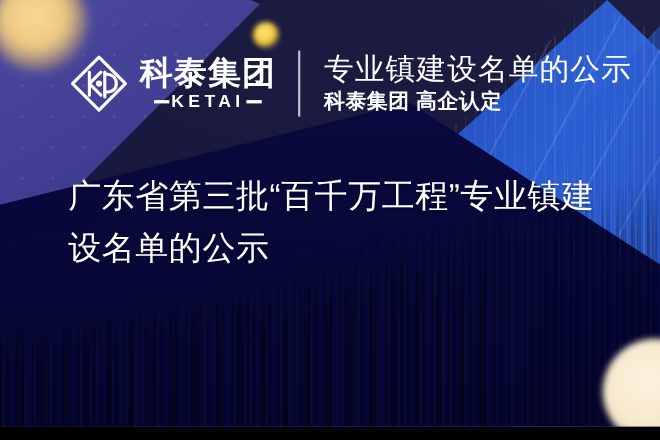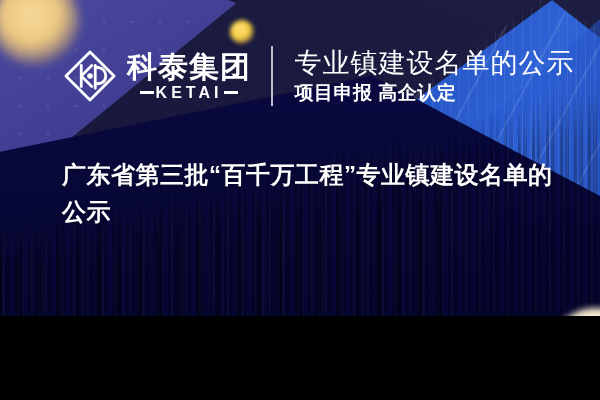--- a/index.html
+++ b/index.html
@@ -3,21 +3,21 @@
 <meta charset="utf-8">
 <style>
   html, body {
     margin: 0;
     padding: 0;
     background: #000;
   }
   #banner {
     position: relative;
     width: 600px;
-    height: 316px;
+    height: 388px;
     overflow: hidden;
     font-family: "Liberation Sans", "DejaVu Sans", sans-serif;
     background: #0f172a;
   }
 
   
   .layer { position: absolute; inset: 0; }
 
   
   .bg-purple {
@@ -232,22 +232,22 @@
     line-height: 1.12;
     white-space: nowrap;
   }
 
   .headline {
     position: absolute;
     left: 62px;
     top: 156px;
     width: 500px;
     color: #ffffff;
-    font-size: 24px;
-    font-weight: bold;
+    font-size: 30px;
+    font-weight: normal;
     letter-spacing: 0.5px;
     line-height: 1.55;
     text-shadow: 0 1px 3px rgba(0,0,0,0.35);
   }
 </style>
 </head>
 <body>
 
 <div id="banner">
 
@@ -294,21 +294,21 @@
             <span class="logo-en">KETAI</span>
             <span class="logo-dash"></span>
           </div>
         </div>
       </div>
 
       <div class="divider"></div>
 
       <div class="tagline-block">
         <div class="tagline-main">专业镇建设名单的公示</div>
-        <div class="tagline-sub">项目申报 高企认定</div>
+        <div class="tagline-sub">科泰集团 高企认定</div>
       </div>
 
     </div>
 
     <div class="headline">广东省第三批“百千万工程”专业镇建设名单的公示</div>
 
   </div>
 </div>
 
 </body></html>

